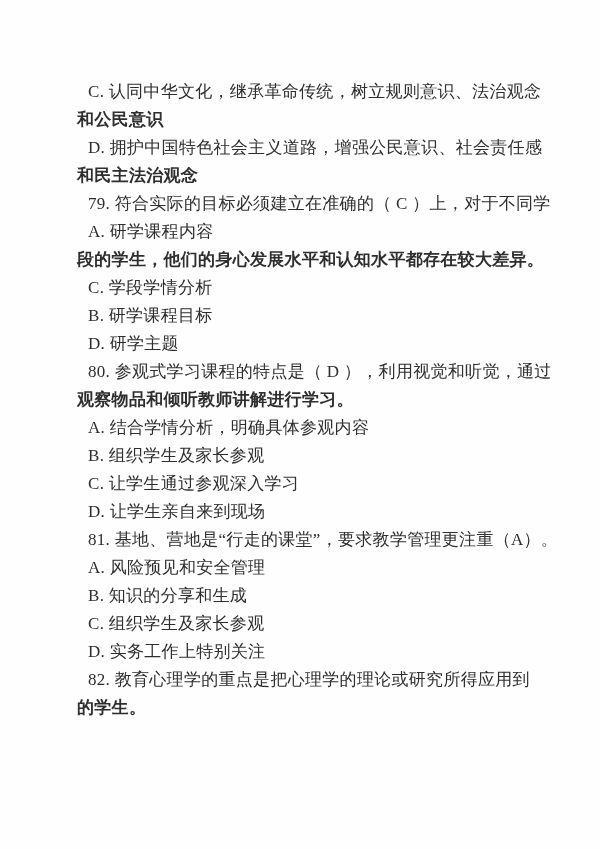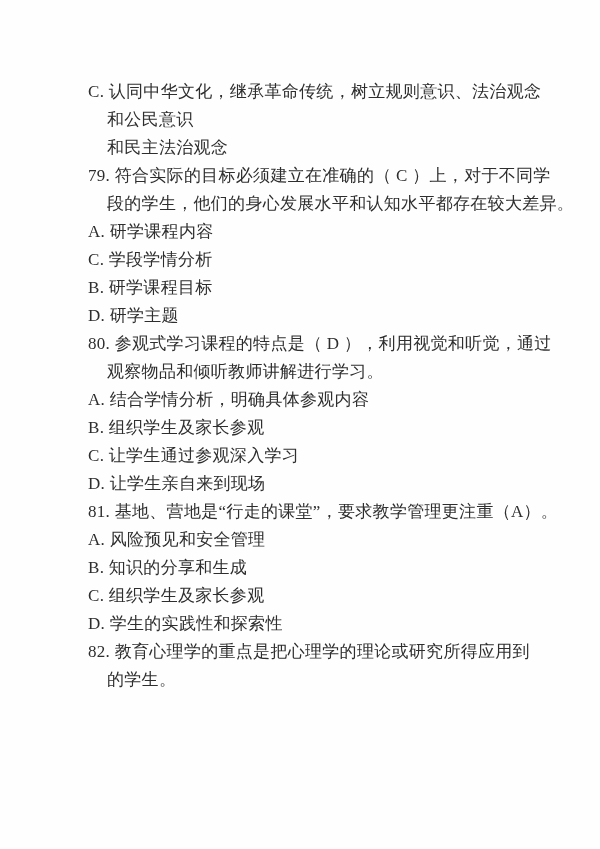--- a/index.html
+++ b/index.html
@@ -34,44 +34,46 @@
     font-size: 17px;
     color: #2e2e2e;
     letter-spacing: 0.3px;
     white-space: nowrap;
     font-weight: 500;
   }
   .line.hang {
     padding-left: 88px;   
   }
   .line.flush {
-    padding-left: 107px;   
+    padding-left: 77px;   
+    font-weight: bold;
   }
 </style>
 </head>
 <body>
 
 <div class="page">
   <div class="text-block" style="color: rgb(46, 46, 46);">
       <div class="line hang">C. 认同中华文化，继承革命传统，树立规则意识、法治观念</div>
       <div class="line flush">和公民意识</div>
+      <div class="line hang">D. 拥护中国特色社会主义道路，增强公民意识、社会责任感</div>
       <div class="line flush">和民主法治观念</div>
       <div class="line hang">79. 符合实际的目标必须建立在准确的（ C ）上，对于不同学</div>
+      <div class="line hang">A. 研学课程内容</div>
       <div class="line flush">段的学生，他们的身心发展水平和认知水平都存在较大差异。</div>
-      <div class="line hang">A. 研学课程内容</div>
       <div class="line hang">C. 学段学情分析</div>
       <div class="line hang">B. 研学课程目标</div>
       <div class="line hang">D. 研学主题</div>
       <div class="line hang">80. 参观式学习课程的特点是（ D ），利用视觉和听觉，通过</div>
       <div class="line flush">观察物品和倾听教师讲解进行学习。</div>
       <div class="line hang">A. 结合学情分析，明确具体参观内容</div>
       <div class="line hang">B. 组织学生及家长参观</div>
       <div class="line hang">C. 让学生通过参观深入学习</div>
       <div class="line hang">D. 让学生亲自来到现场</div>
       <div class="line hang">81. 基地、营地是“行走的课堂”，要求教学管理更注重（A）。</div>
       <div class="line hang">A. 风险预见和安全管理</div>
       <div class="line hang">B. 知识的分享和生成</div>
       <div class="line hang">C. 组织学生及家长参观</div>
-      <div class="line hang">D. 学生的实践性和探索性</div>
+      <div class="line hang">D. 实务工作上特别关注</div>
       <div class="line hang">82. 教育心理学的重点是把心理学的理论或研究所得应用到</div>
       <div class="line flush">的学生。</div>
     </div>
 </div>
 
 </body></html>

